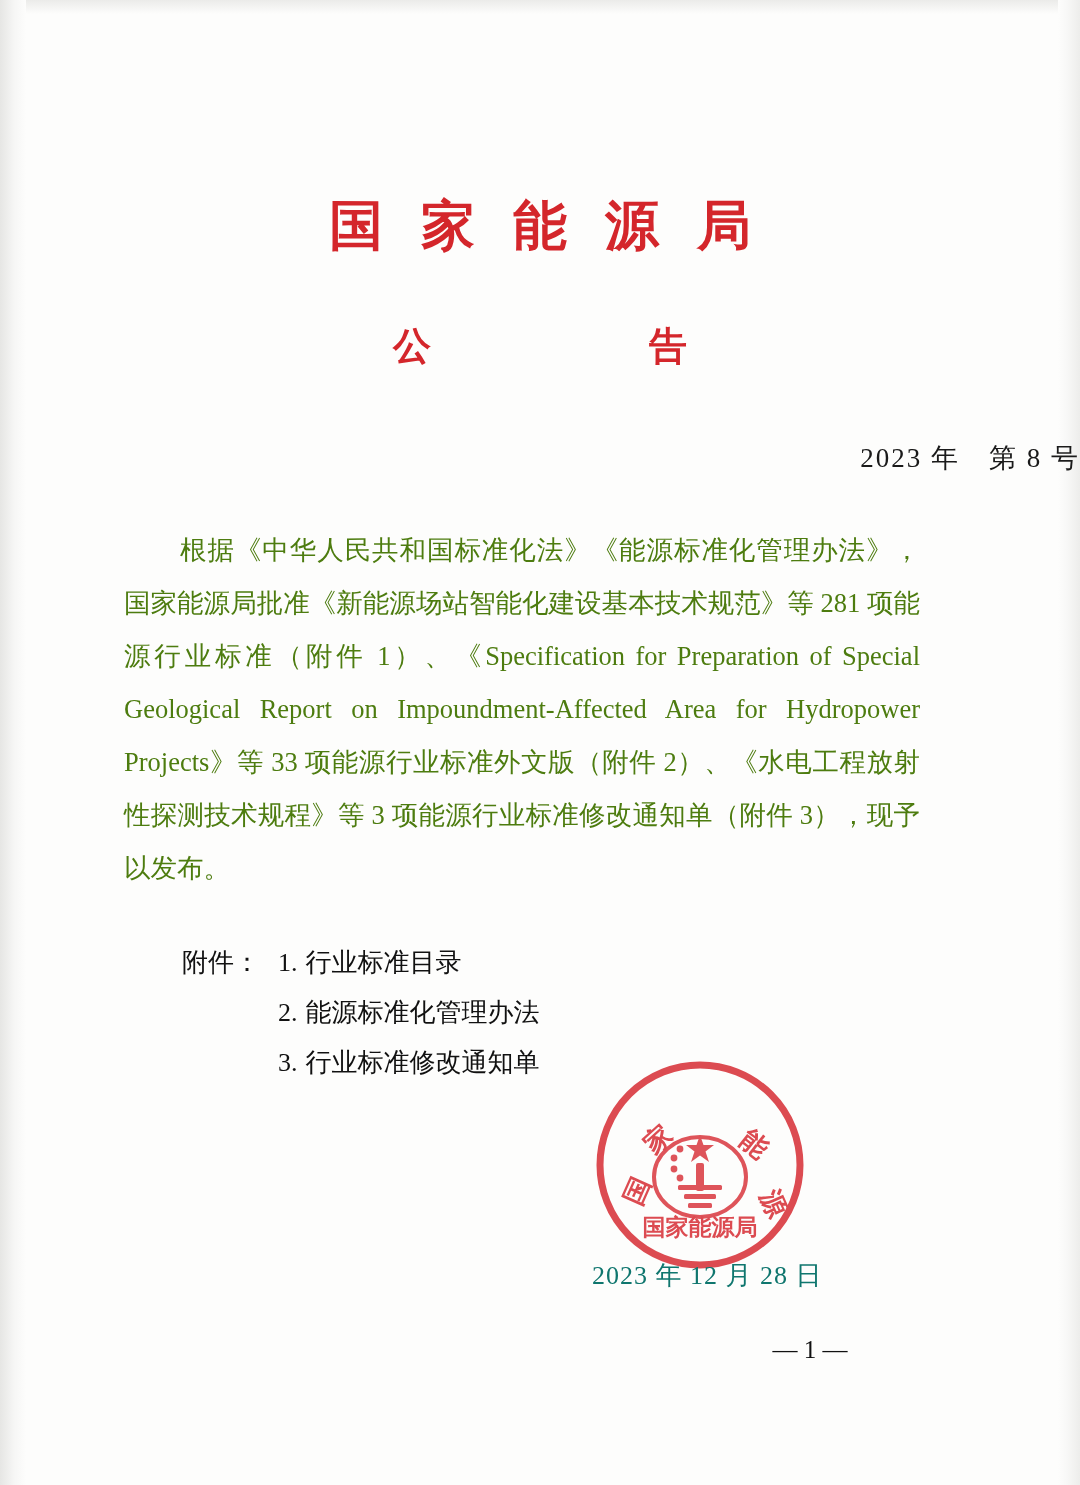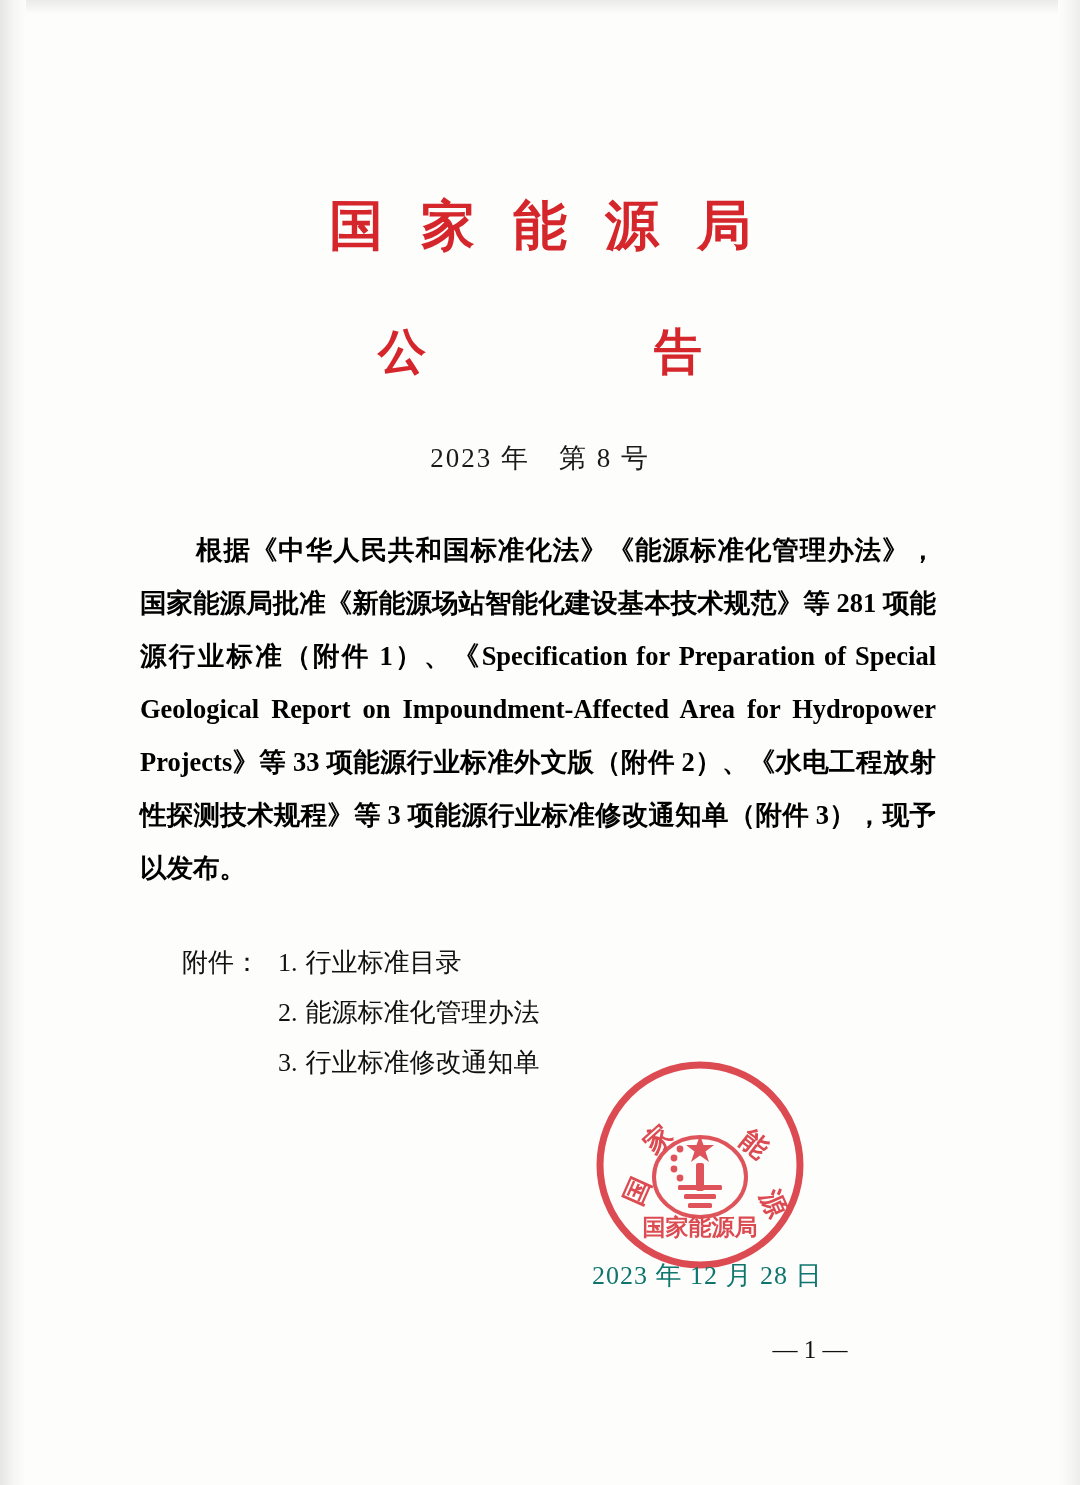--- a/index.html
+++ b/index.html
@@ -63,47 +63,46 @@
   }
   .doc-kind {
     position: absolute;
     top: 325px;
     left: 0;
     width: 1080px;
     text-align: center;
     color: #d4262b;
     font-family: "DejaVu Serif", "Liberation Serif", serif;
     font-weight: bold;
-    font-size: 48px;
+    font-size: 38px;
     letter-spacing: 90px;
     text-indent: 90px;
     line-height: 1.1;
   }
   .doc-number {
     position: absolute;
     top: 440px;
     left: 0;
     width: 1080px;
-    text-align: center;
+    text-align: right;
     font-size: 27px;
     color: #1a1a1a;
     letter-spacing: 2px;
   }
   .body-text {
     position: absolute;
     top: 524px;
-    left: 140px;
+    left: 124px;
     width: 796px;
     font-size: 26.5px;
     line-height: 53px;
-    color: #000000;
+    color: #4d7c0f;
     text-align: justify;
     text-justify: inter-ideograph;
     text-indent: 56px;
-    font-weight: bold;
   }
   .attachments {
     position: absolute;
     top: 938px;
     left: 182px;
     font-size: 26px;
     line-height: 50px;
     color: #111;
   }
   .att-row {

